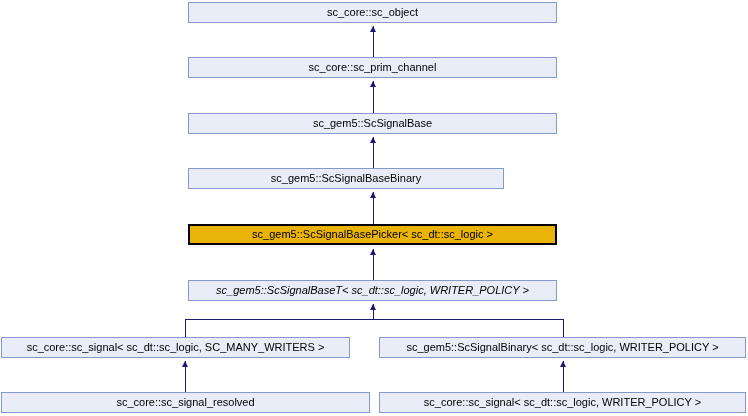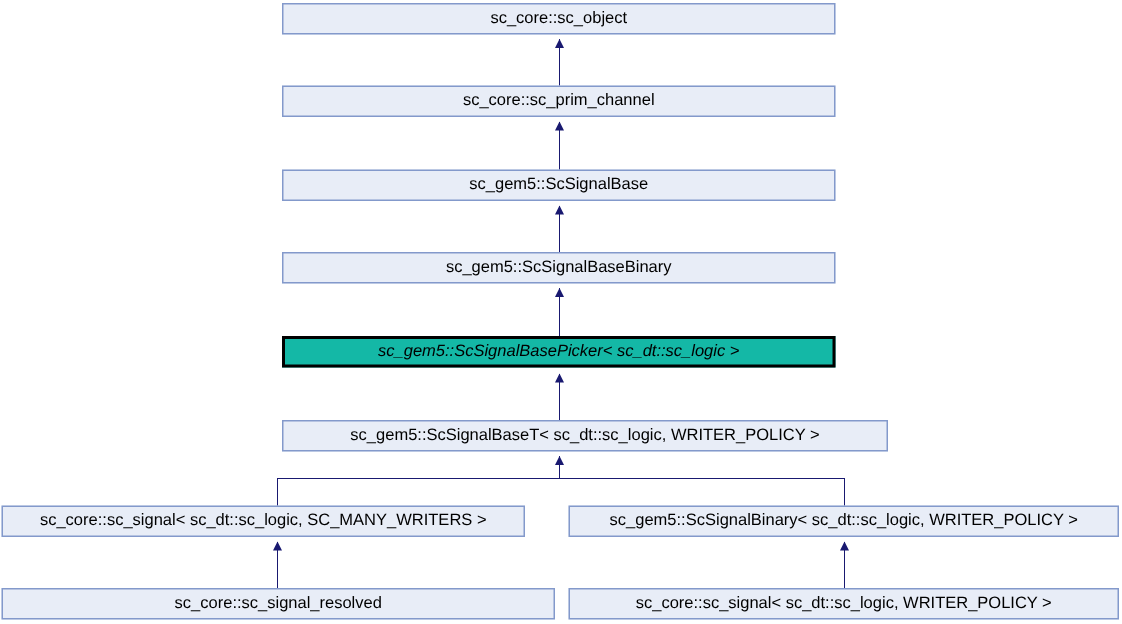--- a/index.html
+++ b/index.html
@@ -37,33 +37,32 @@
     border: 1px solid #8399cb;
     color: #000000;
     font-size: 11px;
     line-height: 19px;
     text-align: center;
     white-space: nowrap;
     overflow: hidden;
     cursor: pointer;
   }
   .node.current {
-    background: #14b8a6;
+    background: #eab308;
     border: 2px solid #000000;
     line-height: 17px;
     cursor: default;
-    font-style: italic;
   }
   
   .n1  { left: 188px; top: 2px;   width: 369px; }
   .n2  { left: 188px; top: 57px;  width: 369px; }
   .n3  { left: 188px; top: 113px; width: 369px; }
-  .n4  { left: 188px; top: 168px; width: 369px; }
+  .n4  { left: 188px; top: 168px; width: 316px; }
   .n5  { left: 188px; top: 224px; width: 369px; }
-  .n6  { left: 188px; top: 280px; width: 404px; }
+  .n6  { left: 188px; top: 280px; width: 369px; font-style: italic; }
   .n7  { left: 1px;   top: 337px; width: 349px; }
   .n8  { left: 379px; top: 337px; width: 367px; }
   .n9  { left: 1px;   top: 392px; width: 369px; }
   .n10 { left: 379px; top: 392px; width: 367px; }
 </style>
 </head>
 <body>
 
 <div class="diagram">
 

